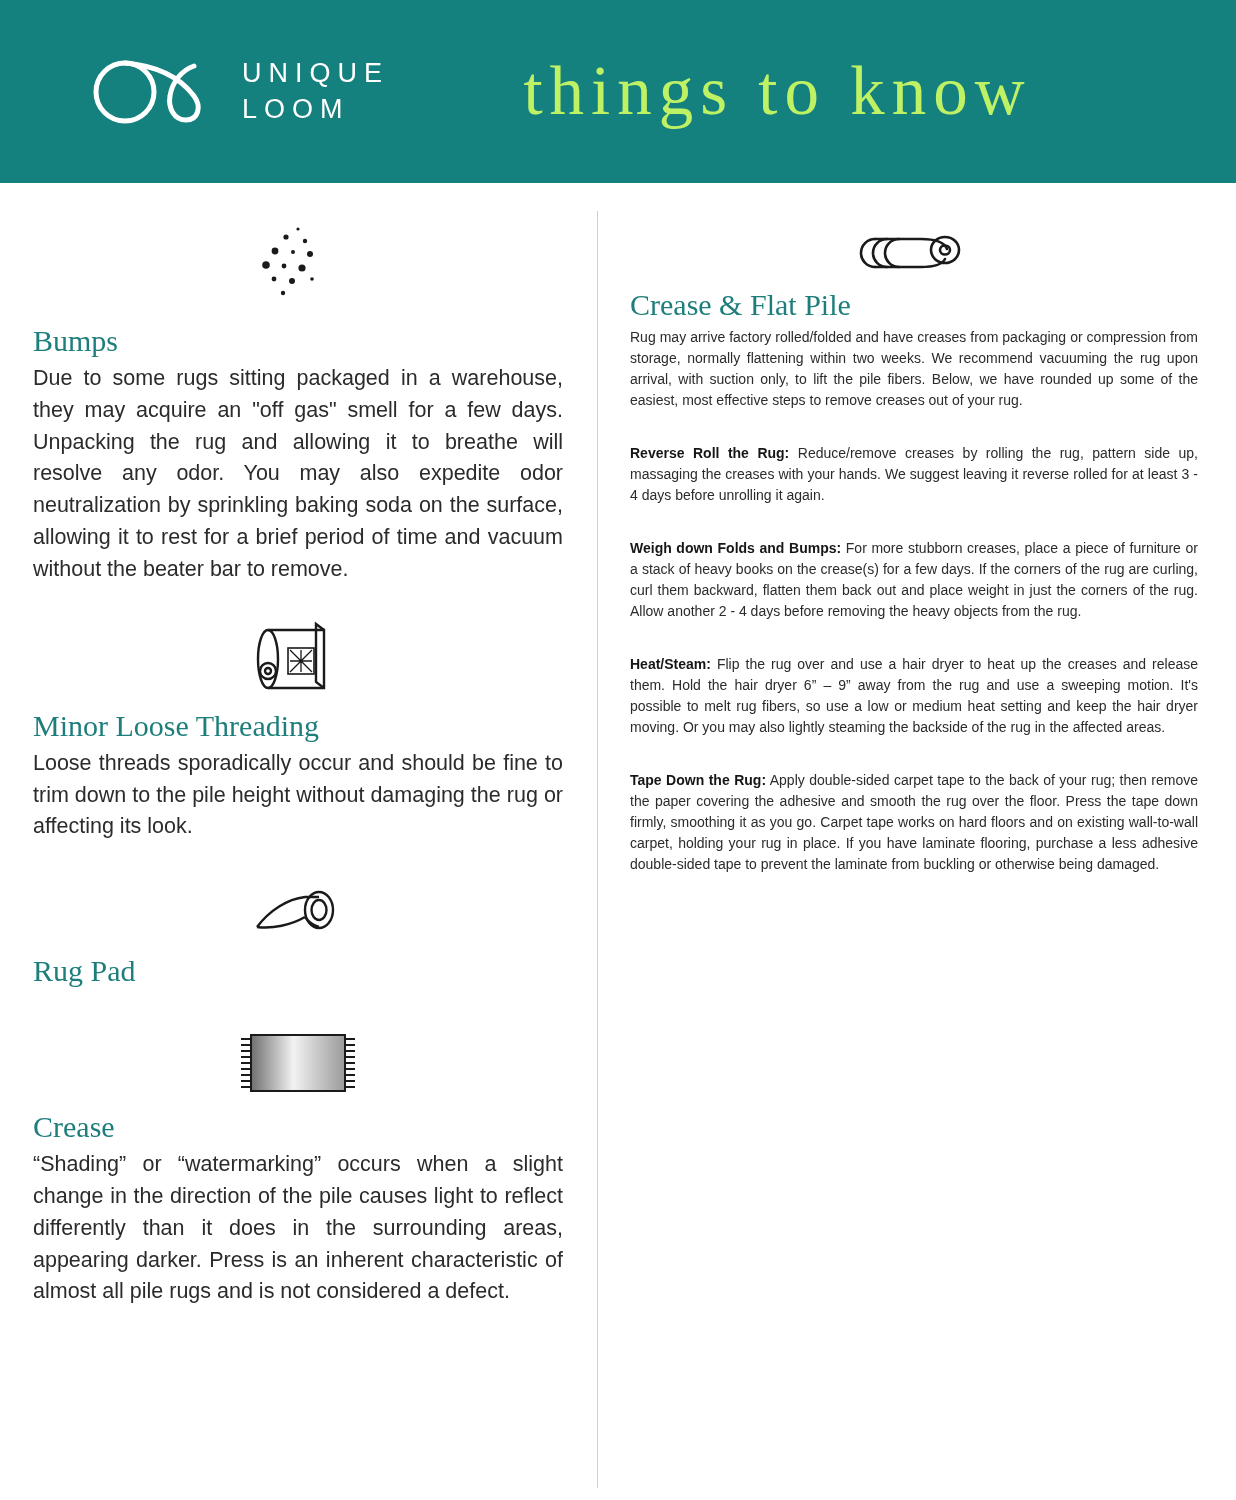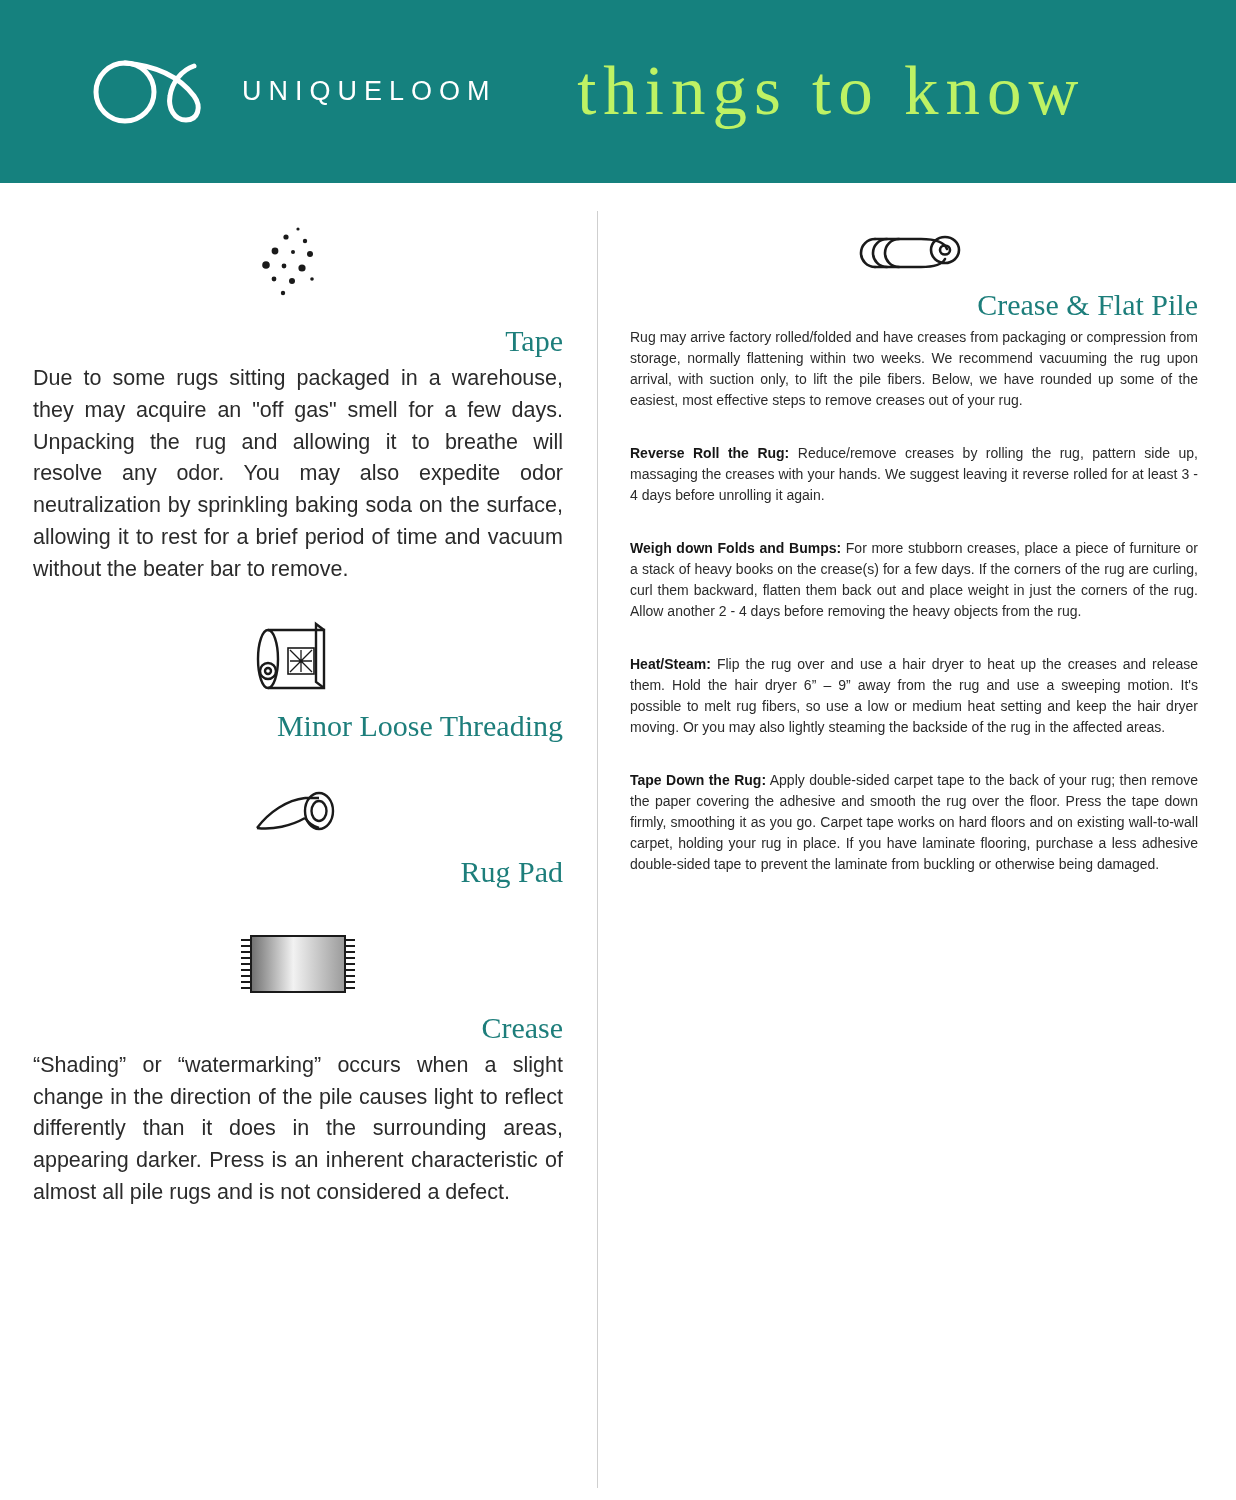--- a/index.html
+++ b/index.html
@@ -31,21 +31,21 @@
     gap: 22px;
     flex: 0 0 auto;
   }
   .brand-mark {
     width: 130px;
     height: 72px;
     display: block;
   }
   .brand-words {
     display: flex;
-    flex-direction: row;
+    flex-direction: column;
     justify-content: center;
     color: #ffffff;
     letter-spacing: 7px;
     font-size: 27px;
     line-height: 1.32;
     font-family: "Liberation Sans", sans-serif;
   }
   .brand-words span { display: block; }
   .header-title {
     flex: 1;
@@ -86,21 +86,21 @@
     padding-right: 38px;
   }
 
   .icon-wrap {
     display: flex;
     justify-content: center;
     align-items: flex-end;
     margin: 0 auto;
   }
   .section-title {
-    text-align: right;
+    text-align: left;
     color: #1d7e7b;
     font-family: "Liberation Serif", serif;
     font-size: 30px;
     margin: 6px 0 4px 0;
     line-height: 1.2;
   }
   .section-title.right-title { font-size: 30px; }
 
   p.body {
     margin: 0;
@@ -155,21 +155,21 @@
               <circle cx="16" cy="44" r="3.8"></circle>
               <circle cx="34" cy="45" r="2.4"></circle>
               <circle cx="52" cy="47" r="3.6"></circle>
               <circle cx="24" cy="58" r="2.4"></circle>
               <circle cx="42" cy="60" r="3"></circle>
               <circle cx="33" cy="72" r="2.2"></circle>
               <circle cx="62" cy="58" r="1.8"></circle>
             </g>
           </svg>
         </div>
-        <div class="section-title">Tape</div>
+        <div class="section-title">Bumps</div>
         <p class="body">Due to some rugs sitting packaged in a warehouse, they may acquire an "off gas" smell for a few days. Unpacking the rug and allowing it to breathe will resolve any odor. You may also expedite odor neutralization by sprinkling baking soda on the surface, allowing it to rest for a brief period of time and vacuum without the beater bar to remove.</p>
       </div>
 
       <div class="spacer-26"></div>
 
       <div class="block">
         <div class="icon-wrap">
           <svg width="100" height="86" viewBox="0 0 100 86">
             <g fill="none" stroke="#1a1a1a" stroke-width="2.4">
               <path d="M20 14 h56 v58 h-56"></path>
@@ -178,20 +178,21 @@
               <circle cx="20" cy="55" r="3"></circle>
               <path d="M76 14 l-8 -6 v58 l8 6"></path>
             </g>
             <g stroke="#1a1a1a" stroke-width="1.3">
               <path d="M42 34 l22 22 M64 34 l-22 22 M42 45 h22 M53 34 v22"></path>
             </g>
             <rect x="40" y="32" width="26" height="26" fill="none" stroke="#1a1a1a" stroke-width="1.6"></rect>
           </svg>
         </div>
         <div class="section-title">Minor Loose Threading</div>
+        <p class="body">Loose threads sporadically occur and should be fine to trim down to the pile height without damaging the rug or affecting its look.</p>
       </div>
 
       <div class="spacer-30"></div>
 
       <div class="block">
         <div class="icon-wrap">
           <svg width="110" height="70" viewBox="0 0 110 70">
             <g fill="none" stroke="#1a1a1a" stroke-width="2.4" stroke-linejoin="round">
               <path d="M14 50 C 26 34, 44 22, 62 20"></path>
               <path d="M14 50 C 30 52, 48 48, 62 40"></path>

